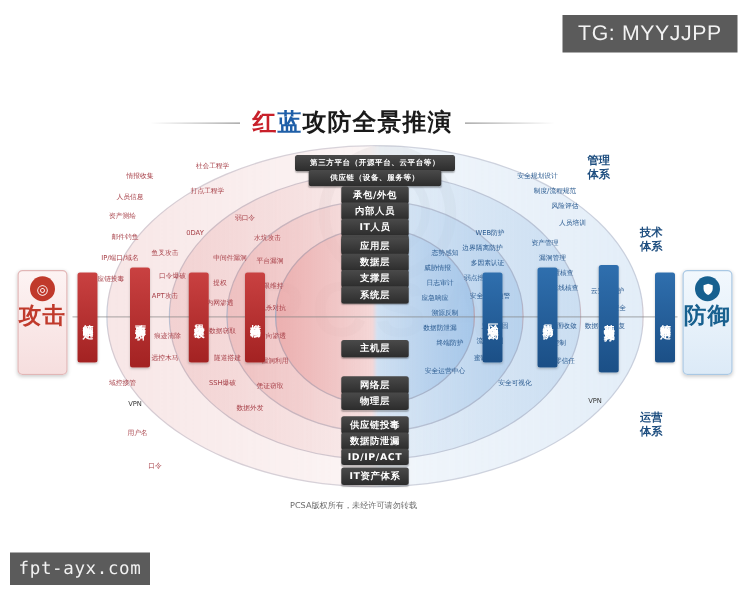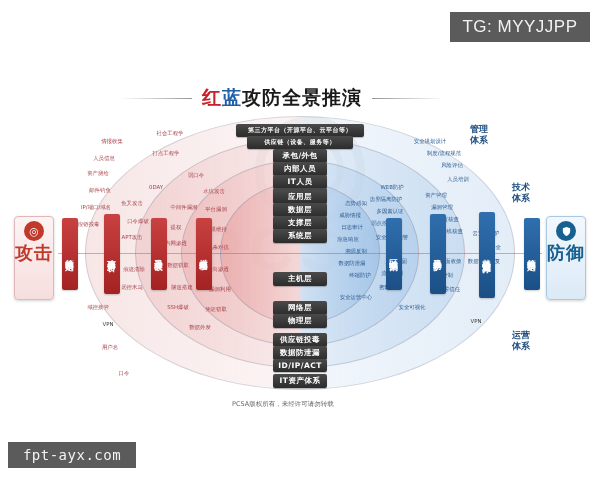--- a/index.html
+++ b/index.html
@@ -10,21 +10,21 @@
     font-family:"DejaVu Sans","Liberation Sans",sans-serif;
     color:#333;
   }
   
   .wm{
     position:absolute;background:#5b5b5b;color:#f2f2f2;
     font-family:"Liberation Sans",sans-serif;letter-spacing:.5px;
     display:flex;align-items:center;justify-content:center;
   }
   #wm-tg{right:10px;top:12px;width:140px;height:30px;font-size:17px;}
-  #wm-site{left:8px;bottom:12px;width:128px;height:26px;font-size:14px;
+  #wm-site{left:8px;bottom:12px;width:112px;height:26px;font-size:14px;
     font-family:"DejaVu Sans Mono","Liberation Mono",monospace;}
 
   
   #title-wrap{position:absolute;left:0;top:84px;width:564px;height:28px;
     display:flex;align-items:center;justify-content:center;gap:10px;}
   .title-rule{width:72px;height:1px;background:linear-gradient(90deg,rgba(150,150,150,0),rgba(130,130,130,.85));}
   .title-rule.r{background:linear-gradient(90deg,rgba(130,130,130,.85),rgba(150,150,150,0));}
   #main-title{font-size:19px;font-weight:bold;letter-spacing:1px;color:#1a1a1a;white-space:nowrap;}
   #main-title .c-red{color:#c8202a;}
   #main-title .c-blue{color:#1f5fa8;}

